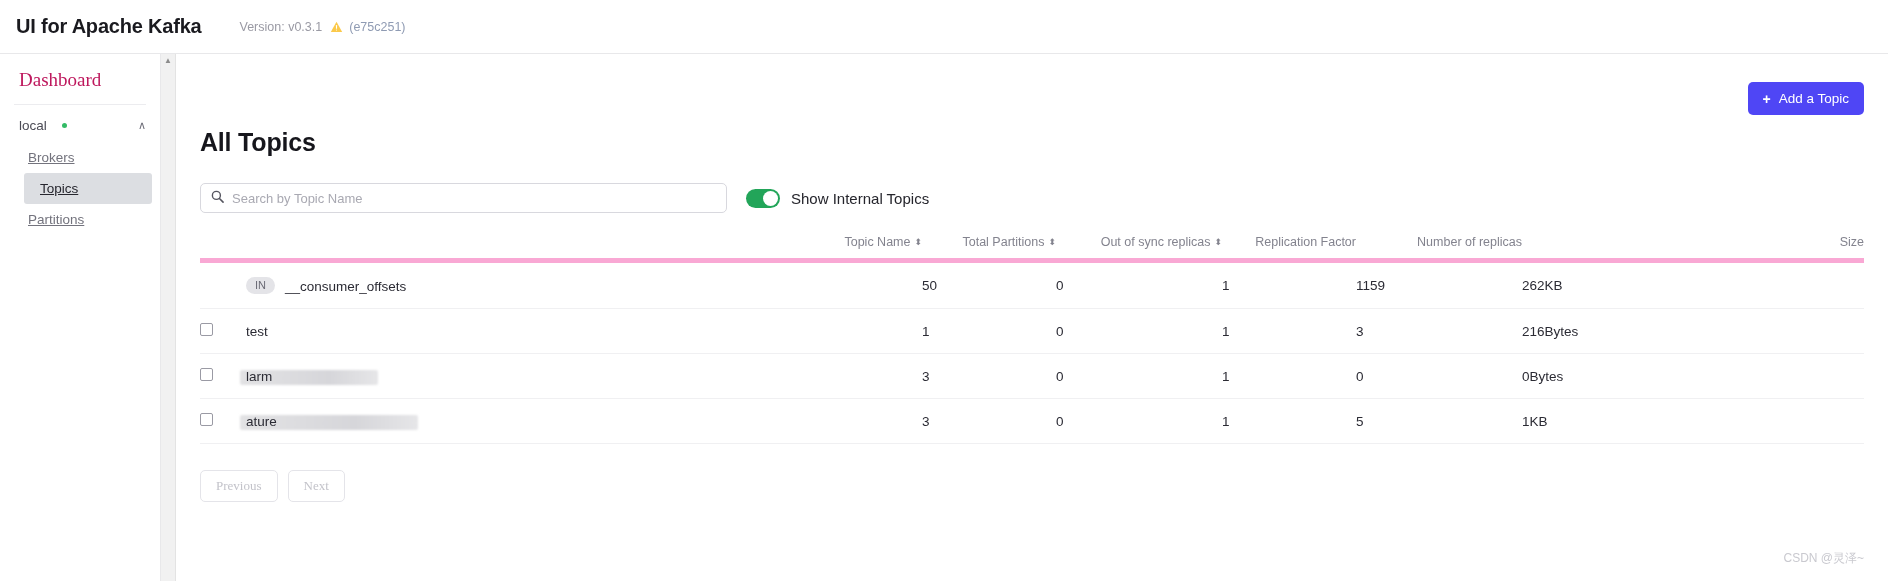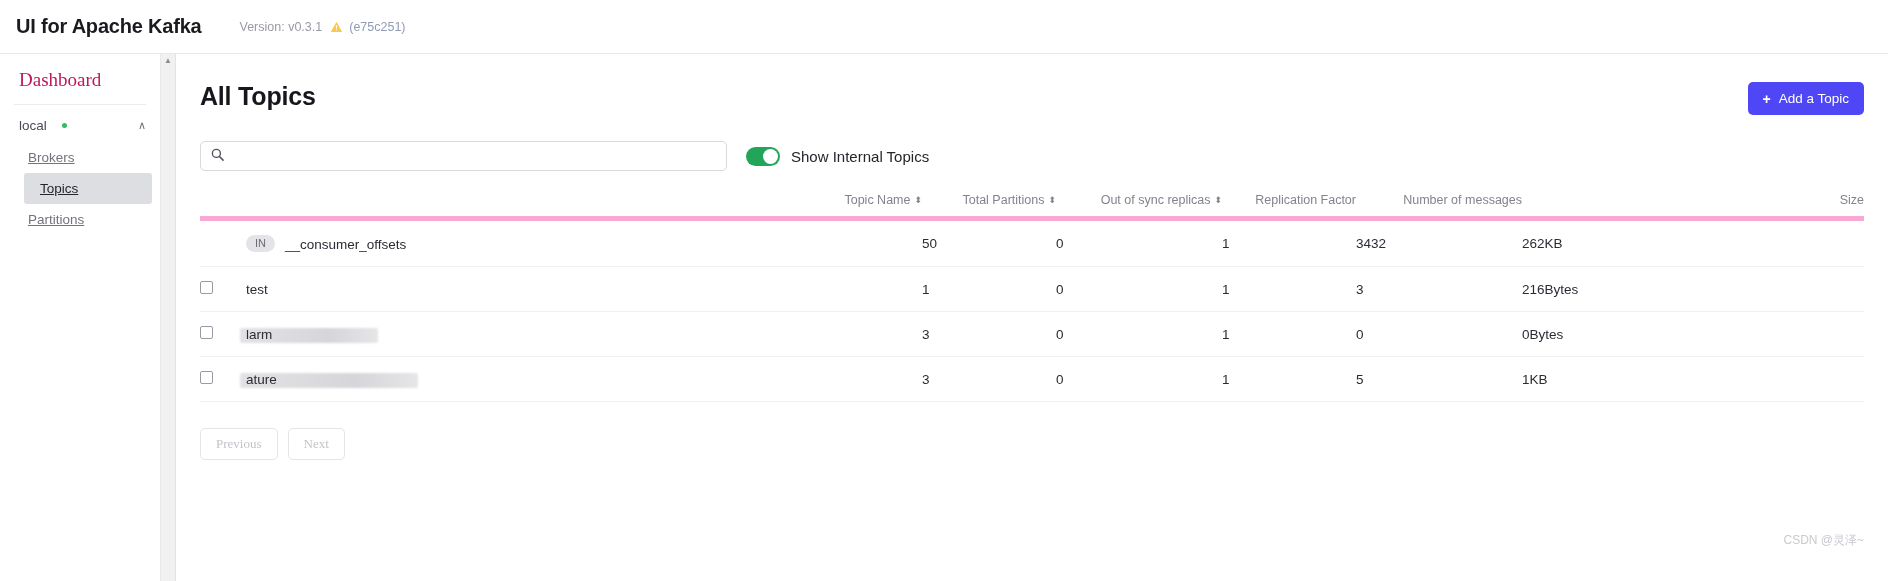--- a/index.html
+++ b/index.html
@@ -121,20 +121,21 @@
   .page-head {
     display: flex;
     align-items: flex-start;
     justify-content: space-between;
   }
   .page-title {
     font-size: 25px;
     font-weight: bold;
     color: #16161c;
     letter-spacing: -0.2px;
+    margin-top: 46px;
   }
   .add-btn {
     background: #4f46f5;
     color: #fff;
     border: none;
     border-radius: 5px;
     font-size: 13.5px;
     font-family: inherit;
     padding: 9px 15px;
     display: inline-flex;
@@ -285,21 +286,21 @@
     border: 1px solid #e4e4e9;
     border-radius: 5px;
     padding: 7px 15px;
     cursor: default;
   }
 
   
   .watermark {
     position: absolute;
     right: 24px;
-    bottom: 32px;
+    bottom: 14px;
     font-size: 12px;
     color: #c9c9cf;
     white-space: nowrap;
   }
 </style>
 </head>
 <body>
 
 <div class="topbar">
   <div class="brand">UI for Apache Kafka</div>
@@ -348,20 +349,21 @@
       </div>
 
       <div class="controls">
         <div class="search-box">
           <span>
             <svg width="13" height="13" viewBox="0 0 14 14">
               <circle cx="5.8" cy="5.8" r="4.3" fill="none" stroke="#55555f" stroke-width="1.5"></circle>
               <line x1="9.1" y1="9.1" x2="13" y2="13" stroke="#55555f" stroke-width="1.7" stroke-linecap="round"></line>
             </svg>
           </span>
+          <input class="search-input" type="text" placeholder="Search by Topic Name" style="">
         </div>
 
         <div class="toggle-wrap">
           <div class="toggle">
             <div class="knob"></div>
           </div>
           <span class="toggle-label">Show Internal Topics</span>
         </div>
       </div>
 
@@ -381,38 +383,38 @@
             <th>
               <span>Topic Name</span><span class="sort-ico">⬍</span>
             </th>
             <th>
               <span>Total Partitions</span><span class="sort-ico">⬍</span>
             </th>
             <th>
               <span>Out of sync replicas</span><span class="sort-ico">⬍</span>
             </th>
             <th>Replication Factor</th>
-            <th>Number of messages</th>
+            <th>Number of replicas</th>
             <th>Size</th>
           </tr>
         </thead>
         <tbody>
 
           <tr>
             <td></td>
             <td>
               <div class="name-cell">
                 <span class="badge-in">IN</span>
                 <span>__consumer_offsets</span>
               </div>
             </td>
             <td>50</td>
             <td>0</td>
             <td>1</td>
-            <td>3432</td>
+            <td>1159</td>
             <td>262KB</td>
           </tr>
 
           <tr>
             <td>
               <span class="chk"></span>
             </td>
             <td>
               <div class="name-cell">
                 <span>test</span>

